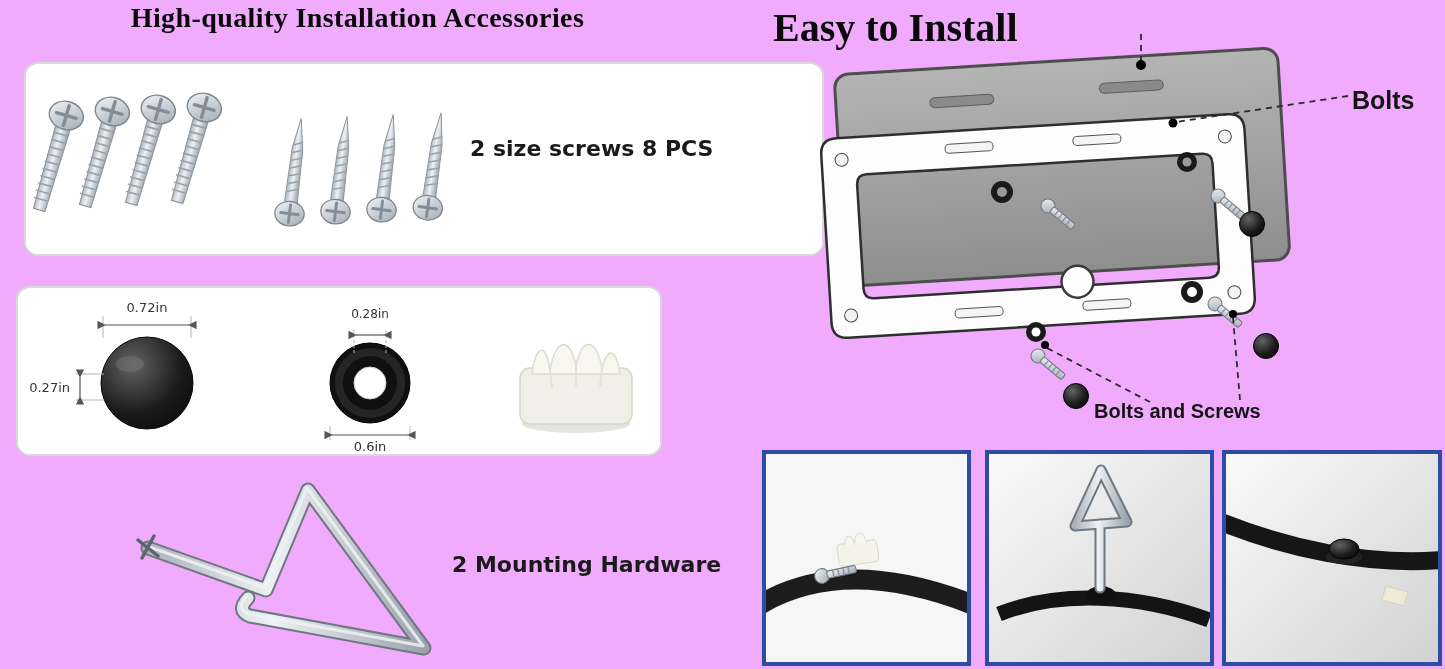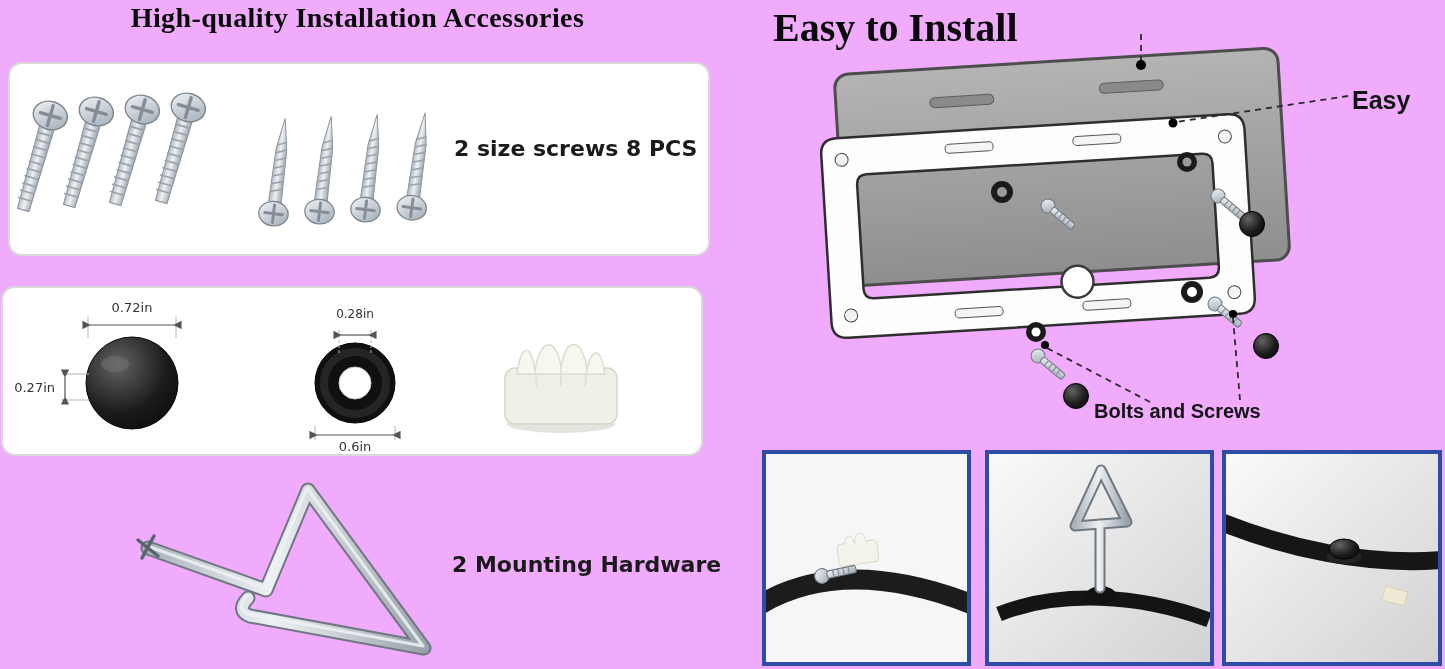--- a/index.html
+++ b/index.html
@@ -96,39 +96,39 @@
       <rect x="5" y="-3.5" width="28" height="7" rx="2" fill="url(#steelH)" stroke="#6f7880" stroke-width="1"></rect>
       <path d="M11 -3.5 v7 M16 -3.5 v7 M21 -3.5 v7 M26 -3.5 v7" stroke="#8d959e" stroke-width="1.4"></path>
     </g>
   </defs>
 </svg>
 
 <div class="canvas">
 
   <h1 class="abs title-left">High-quality Installation Accessories</h1>
 
-  <div class="box" style="left:8px;top:62px;width:702px;height:194px">
+  <div class="box" style="left:24px;top:62px;width:800px;height:194px">
     <svg width="698" height="190" viewBox="0 0 698 190">
       <g>
         <use href="#machine-screw" transform="translate(24,30) rotate(16) scale(1.08)"></use>
         <use href="#machine-screw" transform="translate(70,26) rotate(16) scale(1.08)"></use>
         <use href="#machine-screw" transform="translate(116,24) rotate(16) scale(1.08)"></use>
         <use href="#machine-screw" transform="translate(162,22) rotate(16) scale(1.08)"></use>
       </g>
       <g>
         <use href="#tapping-screw" transform="translate(256,50) rotate(7) scale(0.98)"></use>
         <use href="#tapping-screw" transform="translate(302,48) rotate(7) scale(0.98)"></use>
         <use href="#tapping-screw" transform="translate(348,46) rotate(7) scale(0.98)"></use>
         <use href="#tapping-screw" transform="translate(396,44) rotate(8) scale(0.98)"></use>
       </g>
     </svg>
     <div class="hand-label" style="left:444px;top:72px">2 size screws 8 PCS</div>
   </div>
 
-  <div class="box" style="left:1px;top:286px;width:702px;height:170px">
+  <div class="box" style="left:16px;top:286px;width:646px;height:170px">
     <svg width="698" height="166" viewBox="0 0 698 166">
 
       <g>
         <circle cx="129" cy="95" r="46" fill="url(#domeBlack)" stroke="#0a0a0a"></circle>
         <ellipse cx="112" cy="76" rx="14" ry="8" fill="#777" opacity="0.45"></ellipse>
       </g>
 
       <g>
         <path d="M85 28 V50 M173 28 V50" stroke="#b5b5b5" stroke-width="1"></path>
         <path d="M87 37 H171" stroke="#555" stroke-width="1.2" marker-start="url(#dimA)" marker-end="url(#dimA)"></path>
@@ -172,21 +172,21 @@
     <g fill="none" stroke-linejoin="round" stroke-linecap="round">
       <path d="M38 78 L156 120 L198 20 L314 178 L140 146 Q126 141 138 128" stroke="#6f7880" stroke-width="15"></path>
       <path d="M38 78 L156 120 L198 20 L314 178 L140 146 Q126 141 138 128" stroke="url(#steelV)" stroke-width="11"></path>
       <path d="M38 78 L156 120 L198 20 L314 178 L140 146 Q126 141 138 128" stroke="#eef2f5" stroke-width="3" opacity="0.85" transform="translate(-1,-2)"></path>
       <path d="M28 70 L48 86 M32 88 L44 66" stroke="#5a646e" stroke-width="3.5"></path>
     </g>
   </svg>
   <div class="hand-label" style="left:452px;top:552px">2 Mounting Hardware</div>
 
   <h1 class="abs title-right">Easy to Install</h1>
-  <div class="callout fr">Easy</div>
+  <div class="callout fr">Bolts</div>
   <div class="callout bs">Bolts and Screws</div>
 
   <svg class="abs" style="left:760px;top:34px" width="685" height="406" viewBox="0 0 685 406">
 
     <g transform="translate(302,132) rotate(-3.5)">
       <rect x="-222" y="-105" width="444" height="212" rx="14" fill="url(#plateG)" stroke="#4d4d4d" stroke-width="3"></rect>
       <rect x="-128" y="-76" width="64" height="10" rx="5" fill="#8a8a8a" stroke="#5e5e5e"></rect>
       <rect x="42" y="-80" width="64" height="10" rx="5" fill="#8a8a8a" stroke="#5e5e5e"></rect>
       <rect x="-150" y="-12" width="56" height="9" rx="4.5" fill="#8a8a8a" stroke="#5e5e5e"></rect>
       <rect x="36" y="-16" width="56" height="9" rx="4.5" fill="#8a8a8a" stroke="#5e5e5e"></rect>

